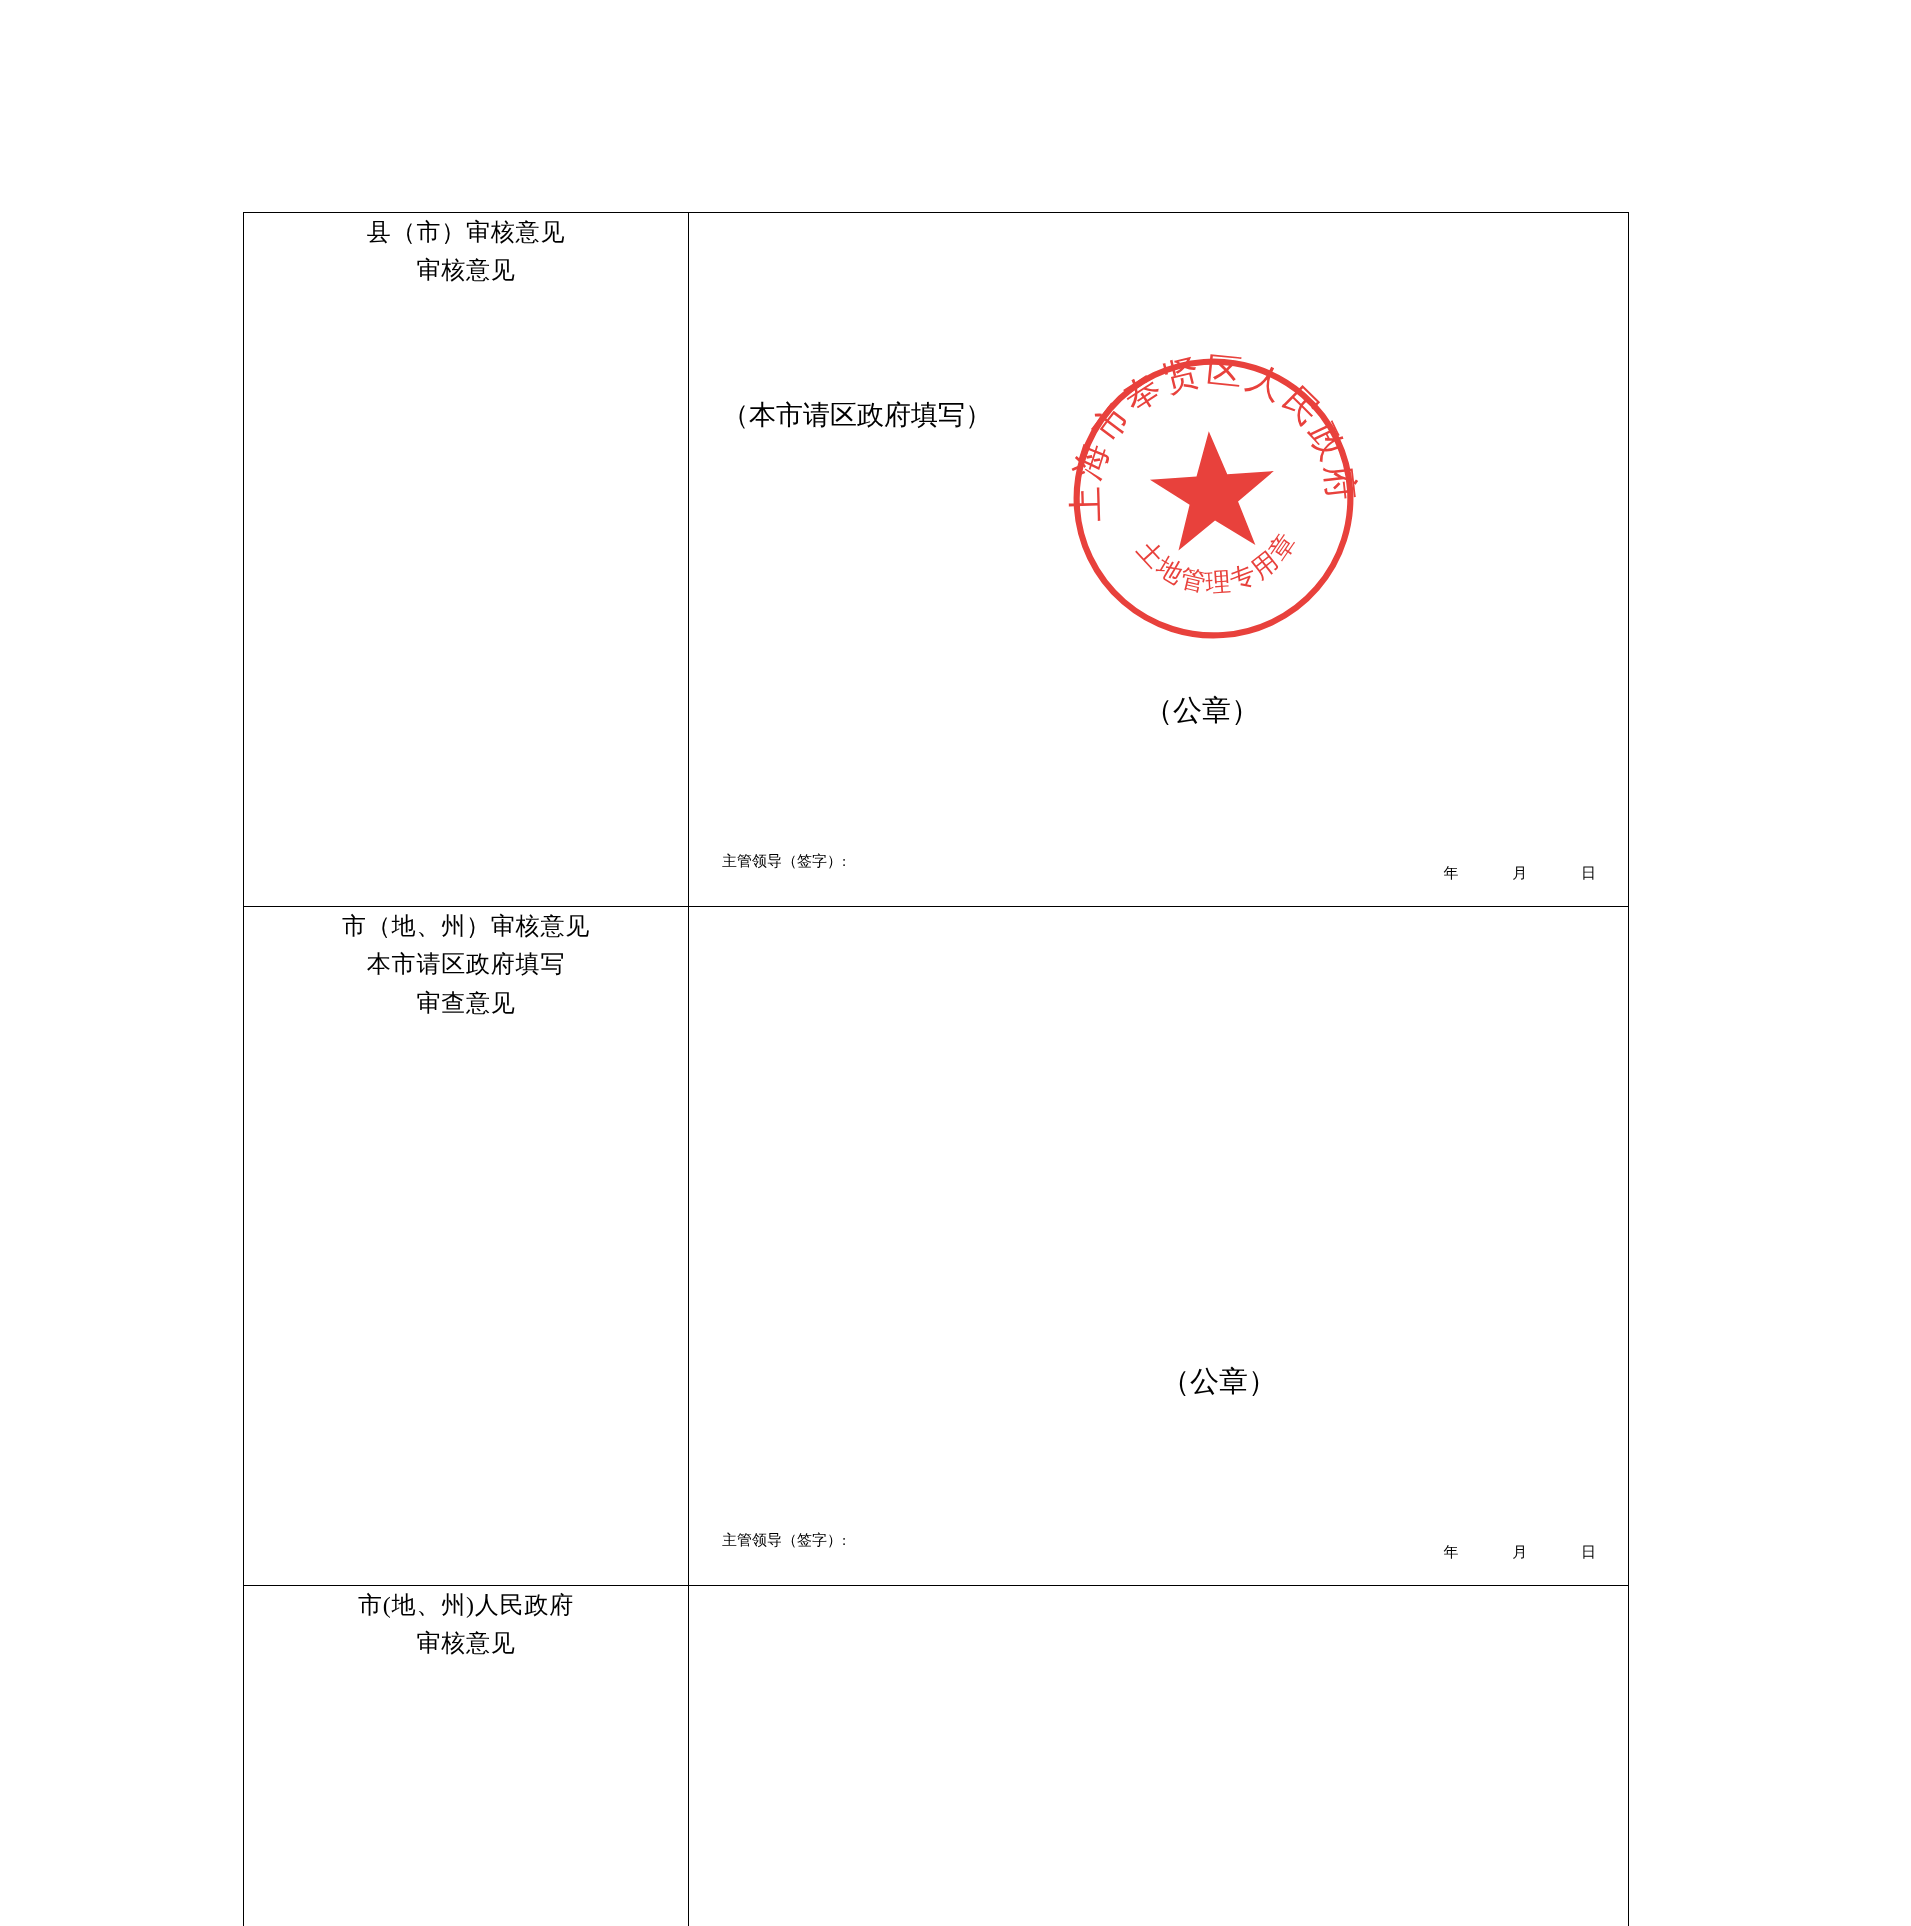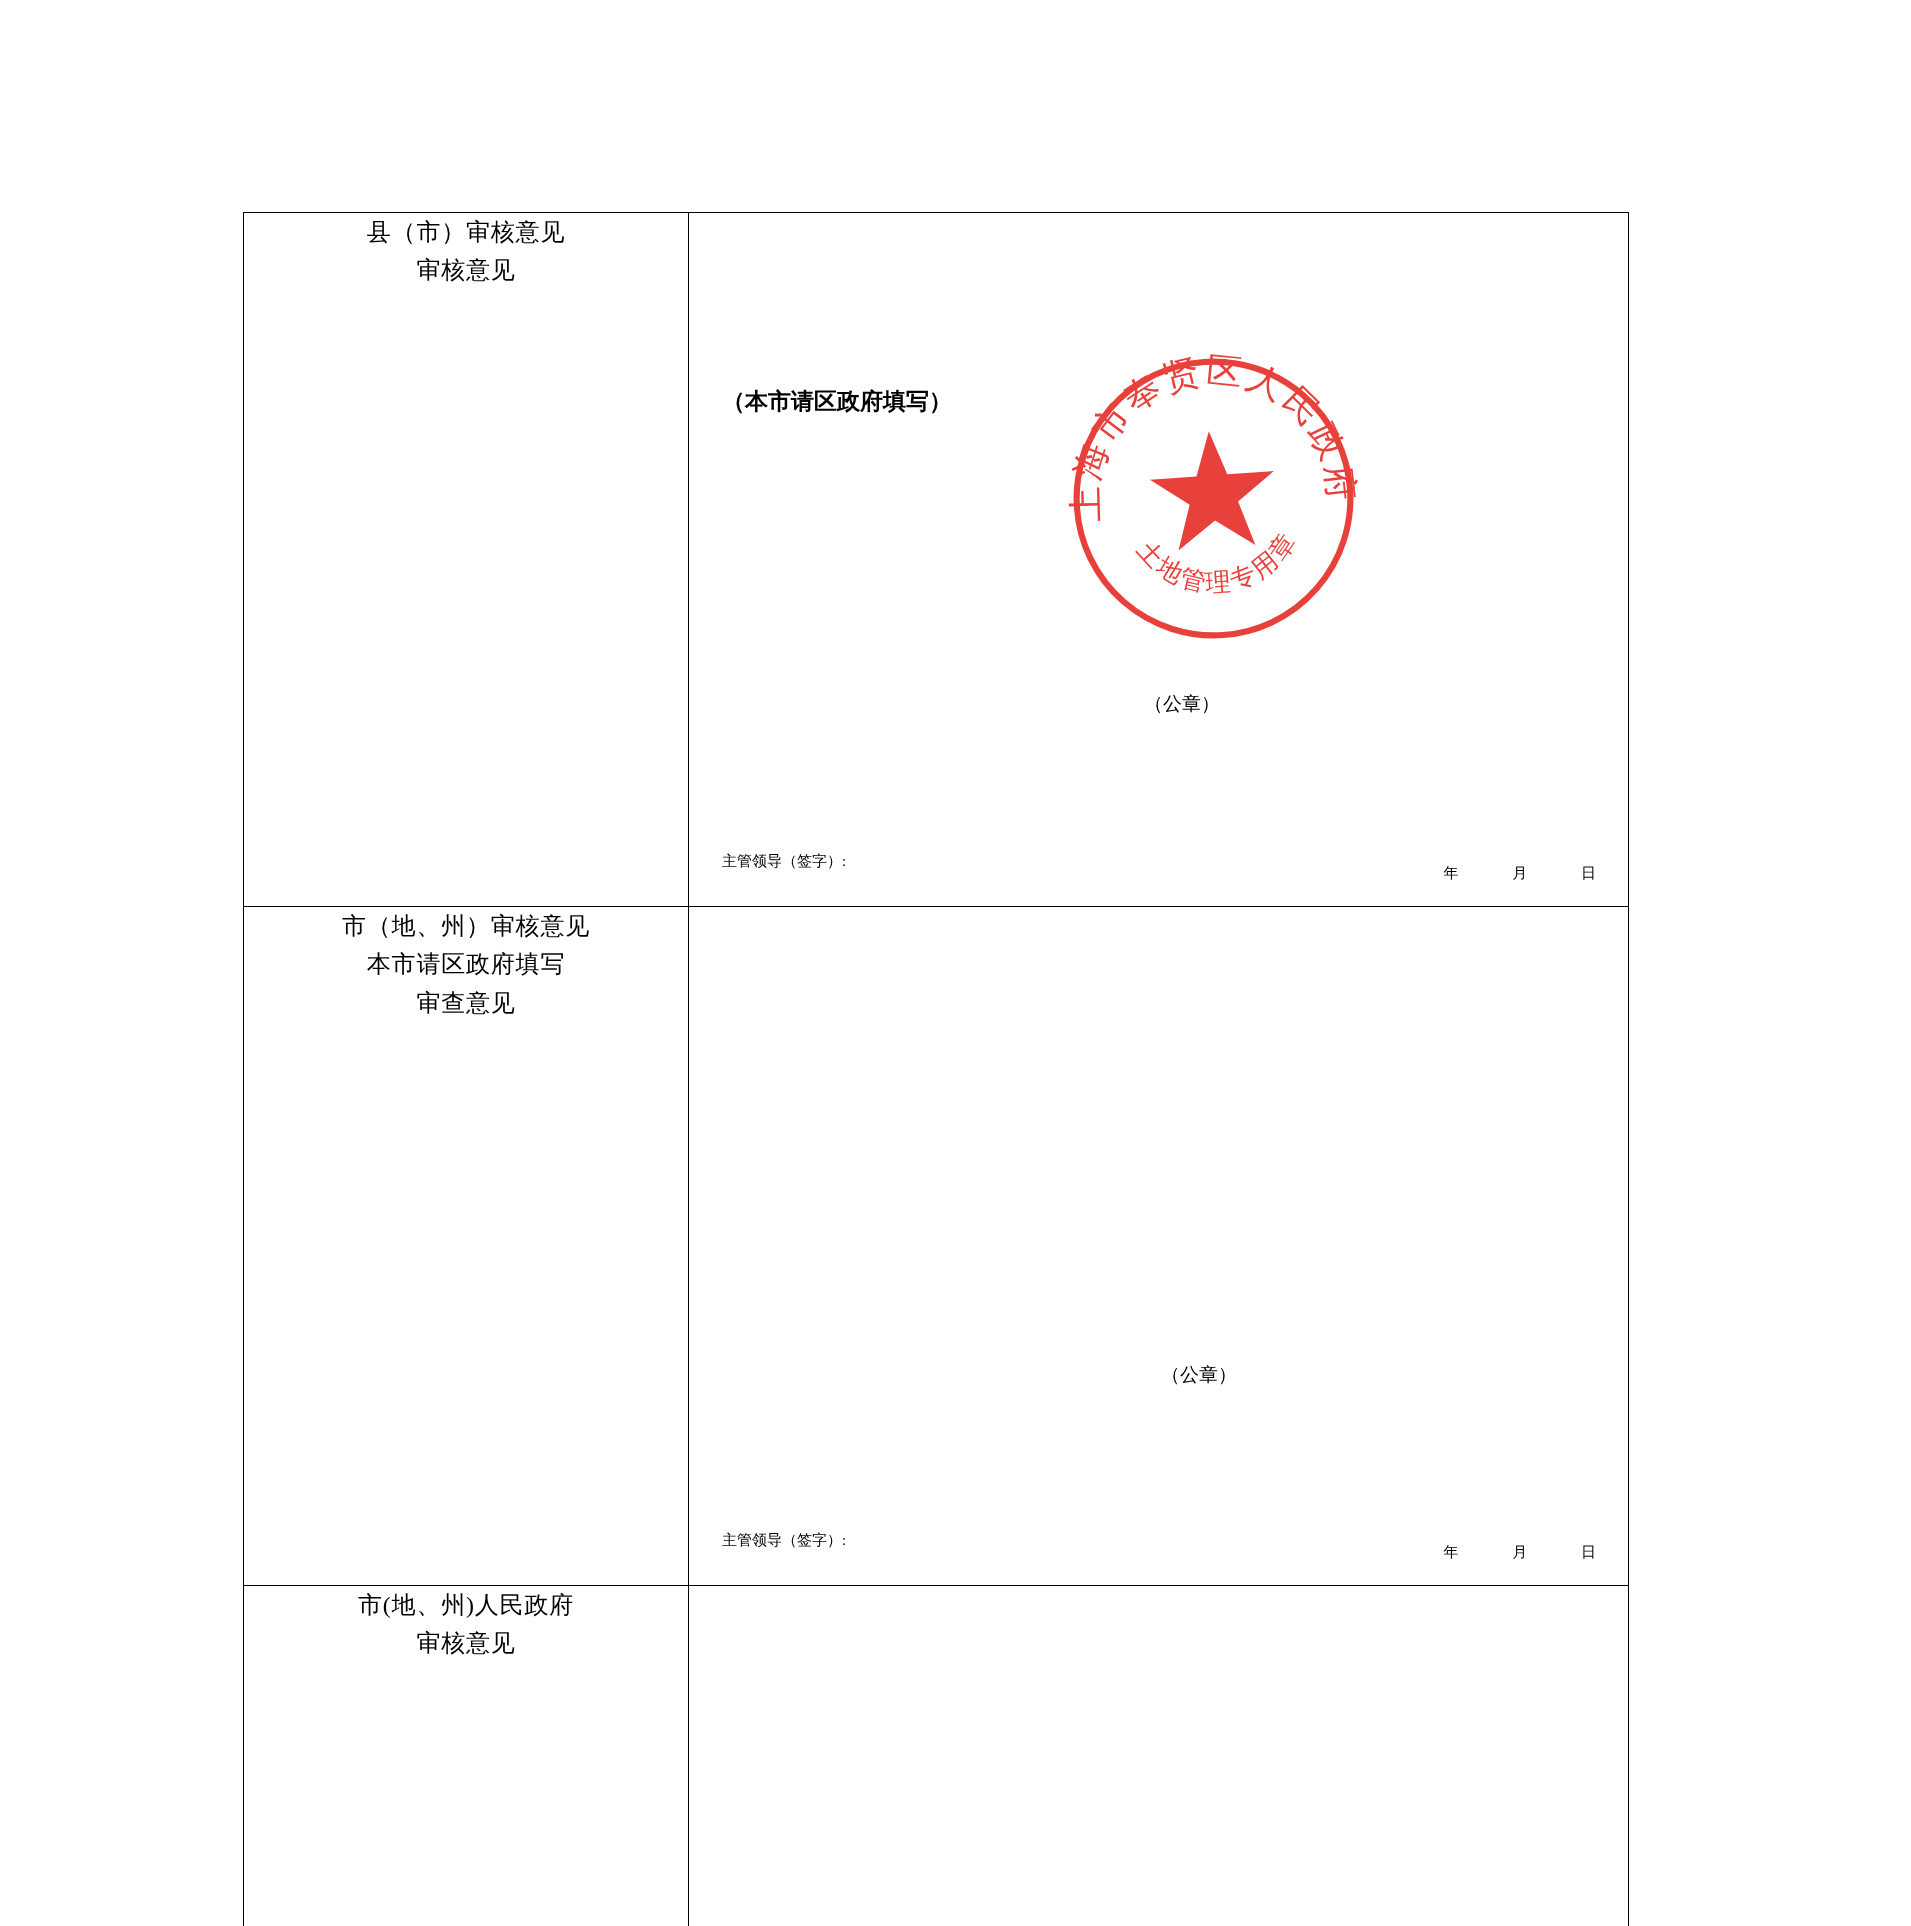--- a/index.html
+++ b/index.html
@@ -54,28 +54,27 @@
   .body-cell {
     position: relative;
   }
   .row1 .body-cell { height: 693px; }
   .row2 .body-cell { height: 678px; }
   .row3 .body-cell { height: 743px; }
 
   .note-text {
     position: absolute;
     left: 33px;
-    top: 173px;
-    font-size: 23px;
+    top: 184px;
+    font-size: 27px;
     white-space: nowrap;
-    font-weight: bold;
   }
   .seal-label {
     position: absolute;
-    font-size: 19px;
+    font-size: 29px;
     white-space: nowrap;
     font-family: Liberation Serif, serif;
   }
   .r1 .seal-label { left: 455px; top: 478px; }
   .r2 .seal-label { left: 472px; top: 455px; }
 
   .sign-row {
     position: absolute;
     left: 33px;
     bottom: 35px;

